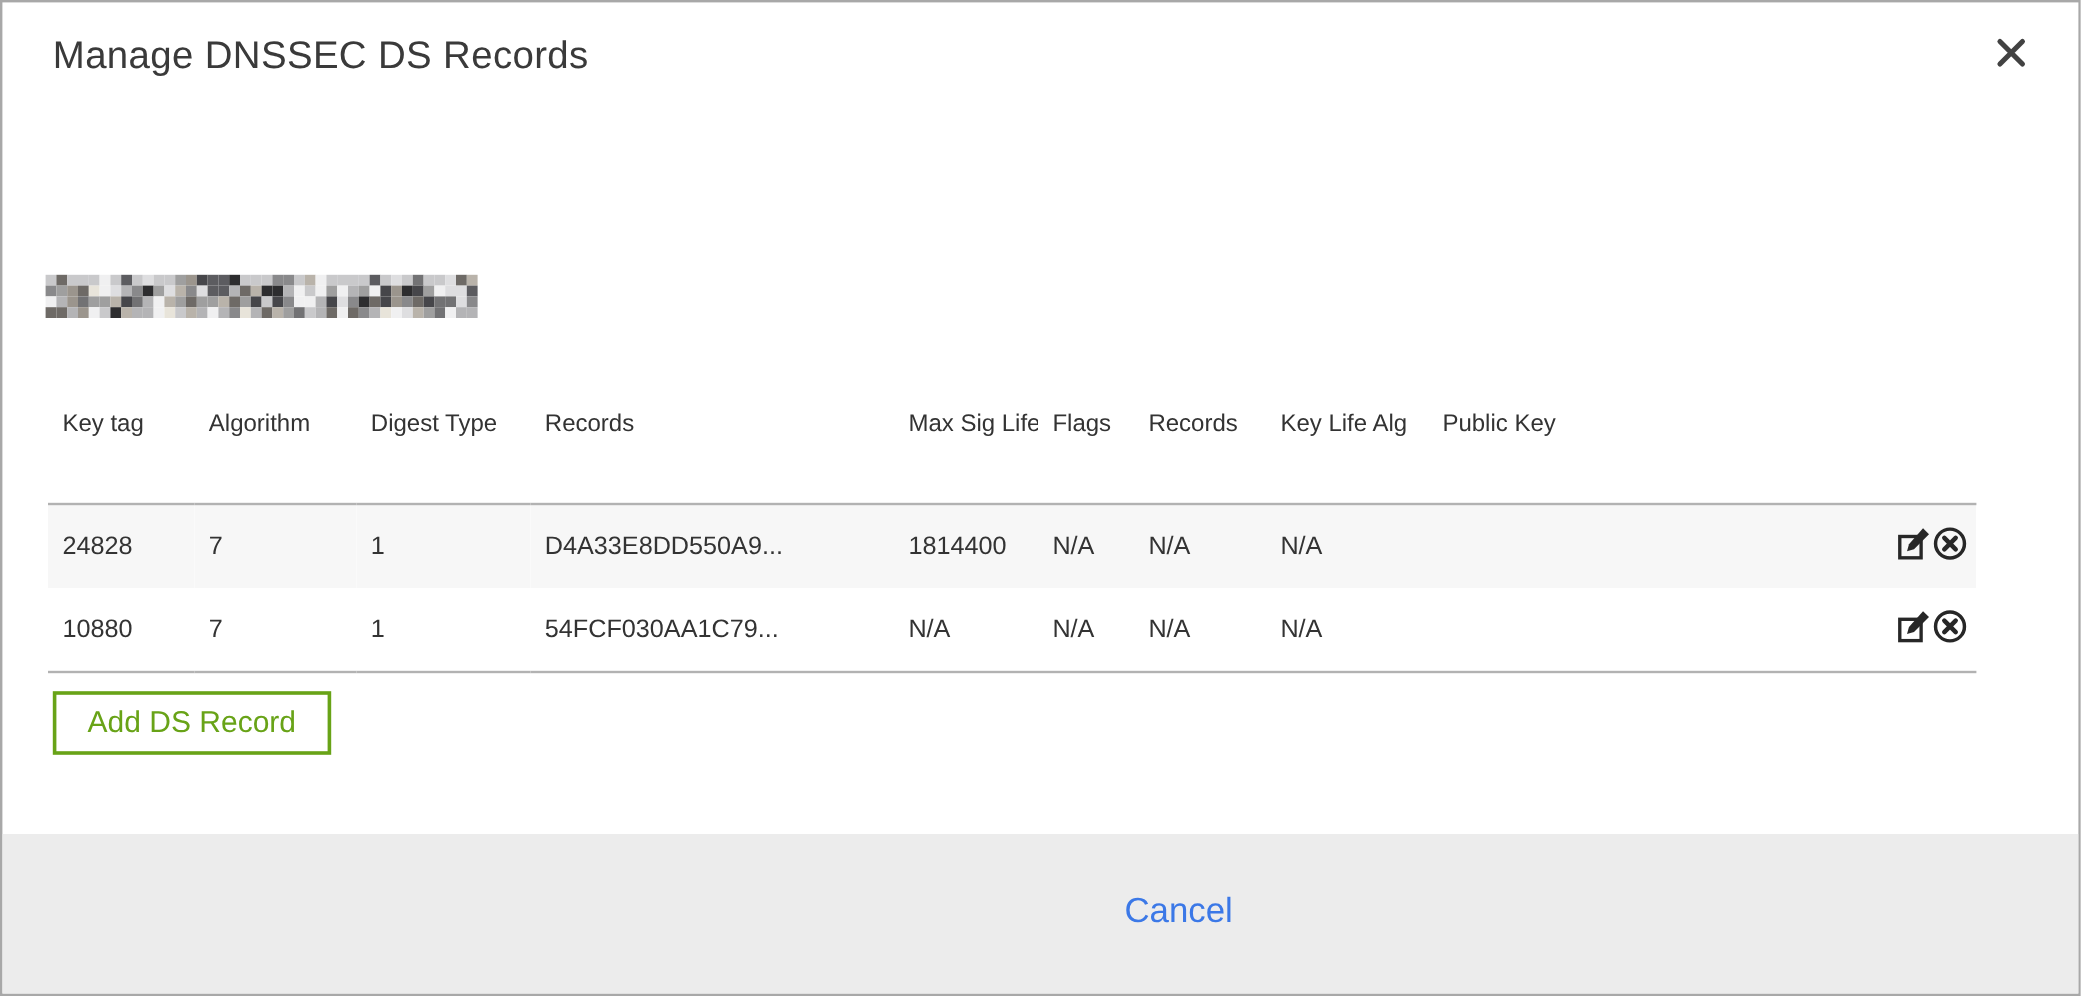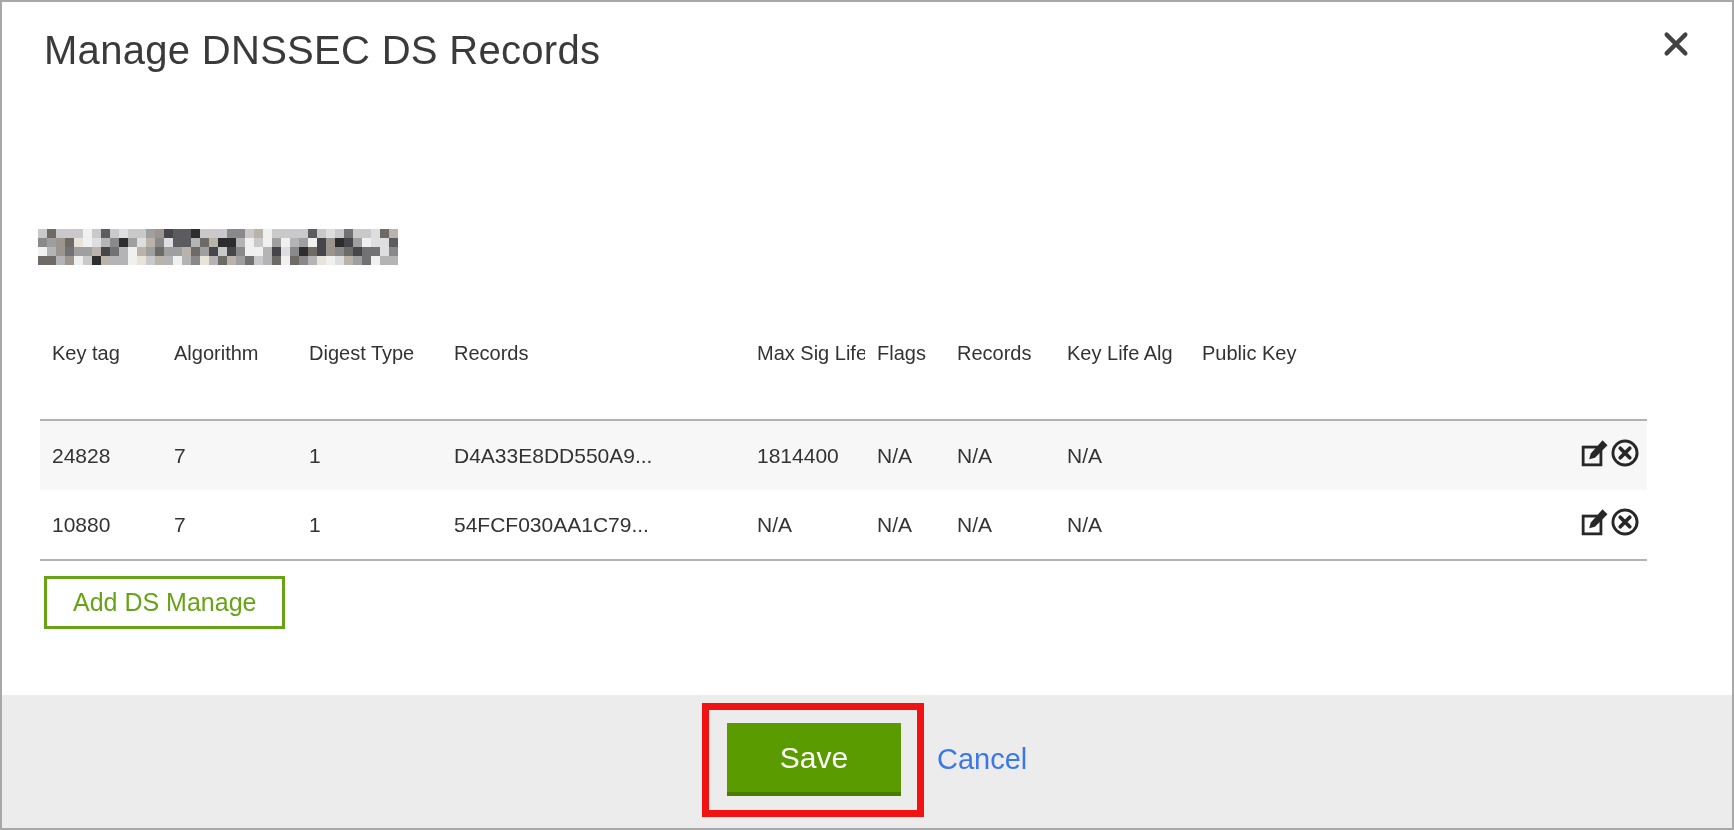--- a/index.html
+++ b/index.html
@@ -3,21 +3,21 @@
 <meta charset="utf-8">
 <style>
   html,body{margin:0;padding:0;background:#fff;}
   body{font-family:"Liberation Sans","DejaVu Sans",sans-serif;color:#333;}
   .modal{
     position:relative;width:1734px;height:830px;box-sizing:border-box;
     border:2px solid #a8a8a8;background:#fff;overflow:hidden;
   }
   .title{
     position:absolute;left:42px;top:26px;margin:0;
-    font-size:40px;font-weight:400;color:#3a3a3a;letter-spacing:.3px;
+    font-size:32px;font-weight:400;color:#3a3a3a;letter-spacing:.3px;
   }
   .close-btn{
     position:absolute;top:24px;right:38px;width:36px;height:36px;
     background:none;border:none;padding:0;cursor:pointer;color:#424242;
   }
   .close-btn svg{width:30px;height:30px;display:block;margin:auto;}
   .redaction{
     position:absolute;left:36px;top:227px;width:360px;height:36px;
     display:grid;grid-template-columns:repeat(40,9px);grid-auto-rows:9px;
   }
@@ -326,22 +326,19 @@
         <circle cx="13" cy="13" r="11.2" fill="none" stroke="currentColor" stroke-width="2.7"></circle>
         <path d="M8.6 8.6 L17.4 17.4 M17.4 8.6 L8.6 17.4" stroke="currentColor" stroke-width="3.5" stroke-linecap="round"></path>
       </svg>
     </button>
   </span>
 </td>
         </tr>
       </tbody>
   </table>
 
-  <button class="add-btn">Add DS Manage</button>
+  <button class="add-btn">Add DS Record</button>
 
   <div class="footer">
-    <div class="red-box">
-      <button class="save-btn">Save</button>
-    </div>
     <a class="cancel-link" href="#">Cancel</a>
   </div>
 
 </div>
 
 </body></html>

